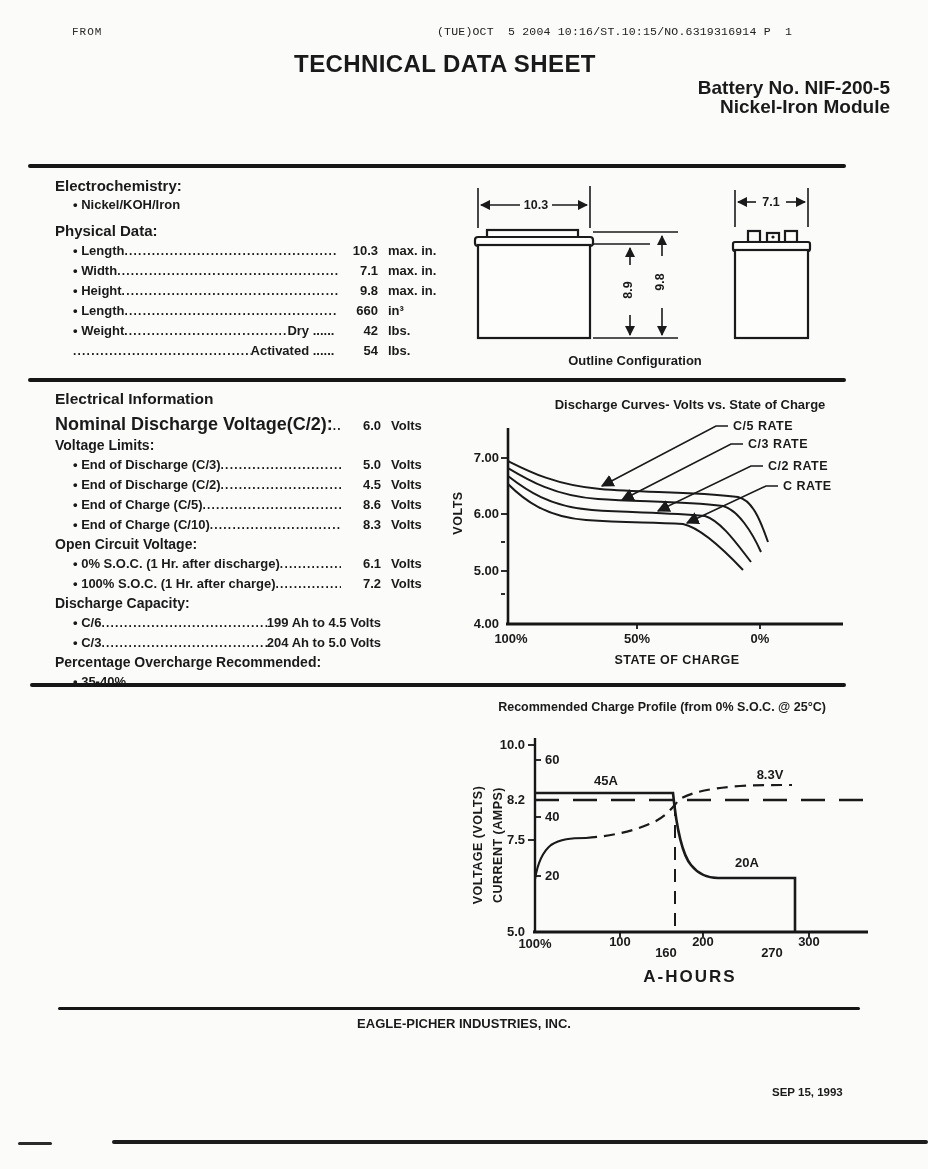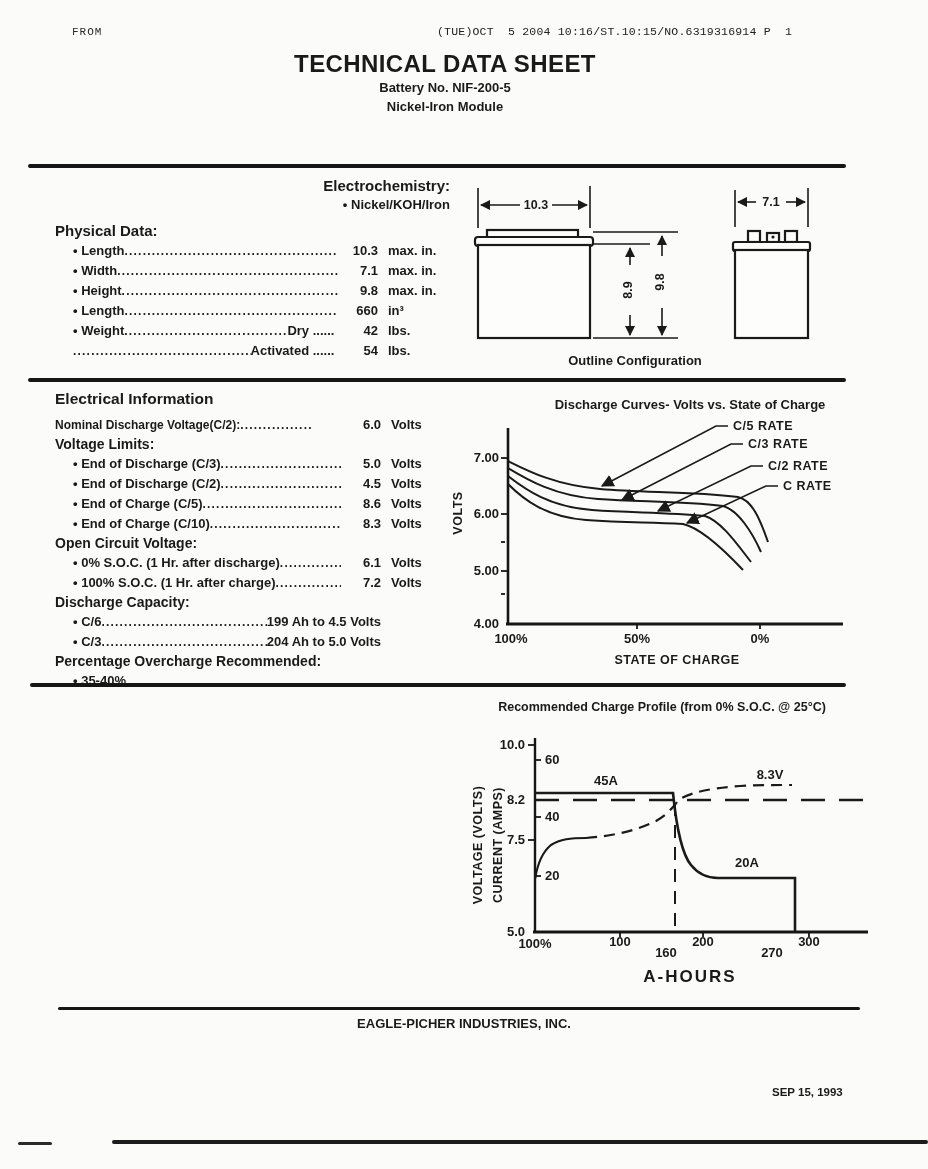--- a/index.html
+++ b/index.html
@@ -7,21 +7,21 @@
         font-family:"Liberation Sans",sans-serif;color:#1a1a1a;overflow:hidden;}
   .abs{position:absolute;}
   .mono{font-family:"Liberation Mono","DejaVu Sans Mono",monospace;}
   .rule{position:absolute;background:#161616;border-radius:2px;}
   
   #fax-from{left:72px;top:26px;font-size:11px;color:#2b2b2b;letter-spacing:1px;}
   #fax-stamp{left:437px;top:25px;font-size:11.5px;color:#222;letter-spacing:.2px;white-space:pre;}
   
   #title-block{left:0;top:50px;width:890px;text-align:center;}
   #title-main{font-size:24px;font-weight:bold;letter-spacing:.4px;}
-  .title-sub{font-size:13px;font-weight:bold;line-height:19px;}
+  .title-sub{font-size:19px;font-weight:bold;line-height:19px;text-align:right;}
   
   .sec-h{font-size:15px;font-weight:bold;line-height:19px;}
   .sub-h{font-size:14px;font-weight:bold;line-height:19px;}
   .bullet-item{padding-left:18px;font-size:13px;font-weight:bold;line-height:19px;white-space:pre;}
   .lrow{display:flex;align-items:baseline;line-height:19px;font-size:13px;font-weight:bold;}
   .rows .lrow{padding-left:18px;}
   .lrow .lbl{white-space:pre;}
   .lrow .dots{flex:1 1 0px;min-width:0;overflow:hidden;white-space:nowrap;letter-spacing:1.2px;font-size:12px;}
   .lrow .mid{white-space:pre;}
   .lrow .val{min-width:40px;text-align:right;white-space:nowrap;}
@@ -58,21 +58,21 @@
     <div id="title-main">TECHNICAL DATA SHEET</div>
     <div class="title-sub">Battery No. NIF-200-5</div>
     <div class="title-sub">Nickel-Iron Module</div>
   </div>
 
   <div class="rule" style="left:28px;top:164px;width:818px;height:3.5px;"></div>
   <div class="rule" style="left:28px;top:378px;width:818px;height:3.5px;"></div>
   <div class="rule" style="left:30px;top:683px;width:816px;height:3.5px;"></div>
   <div class="rule" style="left:58px;top:1007px;width:802px;height:3px;"></div>
 
-  <div class="abs" style="left:55px;top:176px;width:395px;text-align:right;">
+  <div class="abs" style="left:55px;top:176px;width:395px;">
     <div class="sec-h">Electrochemistry:</div>
     <div class="bullet-item">• Nickel/KOH/Iron</div>
   </div>
 
   <div class="abs" style="left:55px;top:221px;width:397px;">
     <div class="sec-h" style="margin-bottom:1px;">Physical Data:</div>
     <div class="rows">
 
     <div class="lrow">
           <span class="lbl">• Length</span>
@@ -167,21 +167,21 @@
       <path d="M306,22 L288,22" marker-end="url(#arr)"></path>
       <path d="M336,22 L355,22" marker-end="url(#arr)"></path>
     </g>
     <text class="dim" x="321" y="26" text-anchor="middle">7.1</text>
     <text class="ttl" x="185" y="185" text-anchor="middle">Outline Configuration</text>
   </svg>
 
   <div class="abs" style="left:55px;top:389px;width:400px;">
     <div class="sec-h" style="font-size:15.5px;margin-bottom:7px;">Electrical Information</div>
     <div class="lrow">
-      <span class="lbl" style="font-size:12px;text-align:center;">Nominal Discharge Voltage(C/2):</span>
+      <span class="lbl" style="font-size:18px;text-align:center;">Nominal Discharge Voltage(C/2):</span>
       <span class="dots">................</span>
       <span class="val">6.0</span>
       <span class="unit">Volts</span>
     </div>
     <div class="sub-h">Voltage Limits:</div>
     <div class="rows">
 
     <div class="lrow">
           <span class="lbl">• End of Discharge (C/3)</span>
           <span class="dots">................................................................................</span>

